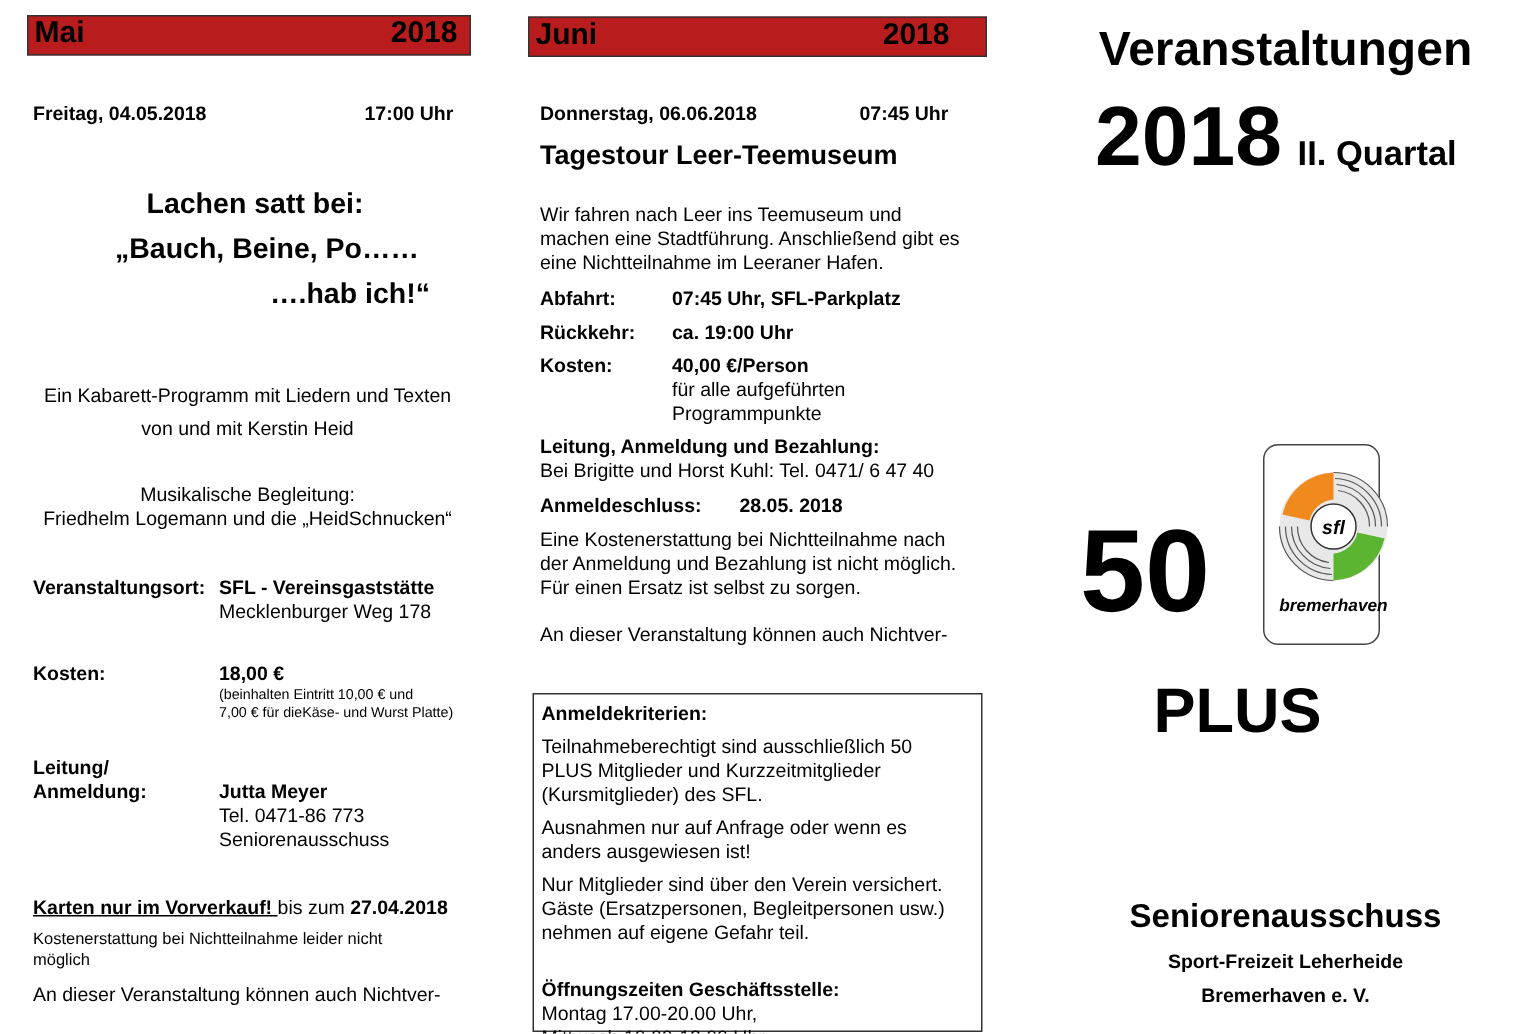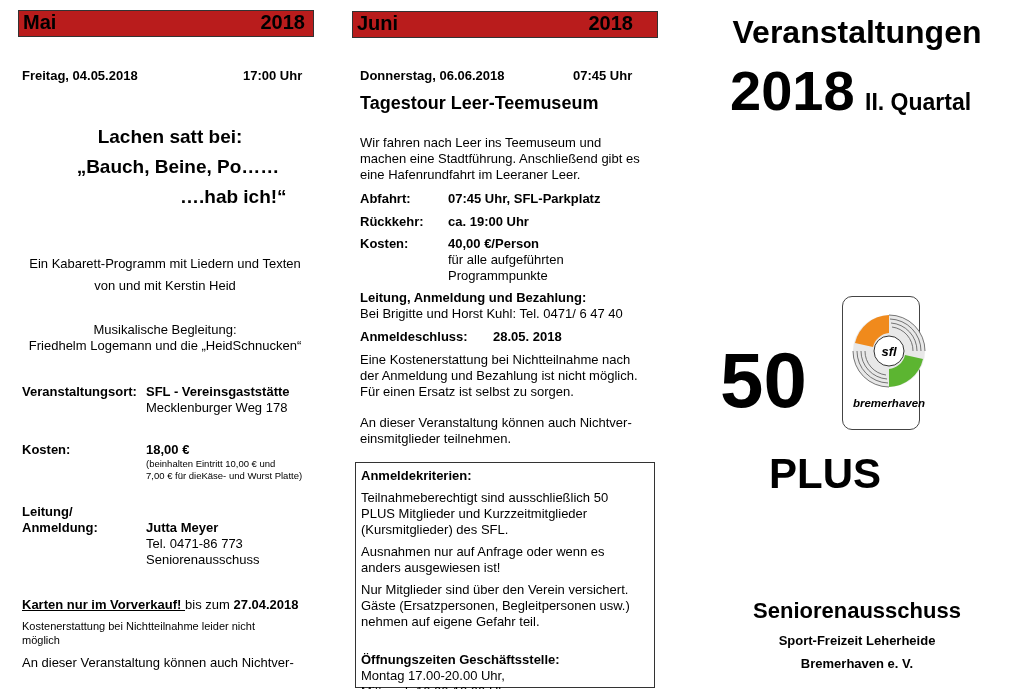--- a/index.html
+++ b/index.html
@@ -78,21 +78,21 @@
     <span>2018</span>
   </div>
 
   <div class="abs b t13" style="left:360px;top:68px;">Donnerstag,  06.06.2018</div>
   <div class="abs b t13" style="left:573px;top:68px;">07:45 Uhr</div>
   <div class="abs b" style="left:360px;top:93px;font-size:18px;">Tagestour Leer-Teemuseum</div>
 
   <div class="abs t13r" style="left:360px;top:135px;">
     <div>Wir fahren nach Leer ins Teemuseum und</div>
     <div>machen eine Stadtführung. Anschließend gibt es</div>
-    <div>eine Hafenrundfahrt im Leeraner Leer.</div>
+    <div>eine Nichtteilnahme im Leeraner Hafen.</div>
   </div>
 
   <div class="abs t13 b" style="left:360px;top:191px;">
     <span class="lbl" style="width:88px;">Abfahrt:</span><span>07:45 Uhr, SFL-Parkplatz</span>
   </div>
   <div class="abs t13 b" style="left:360px;top:214px;">
     <span class="lbl" style="width:88px;">Rückkehr:</span><span>ca. 19:00 Uhr</span>
   </div>
   <div class="abs t13r" style="left:360px;top:236px;">
     <span class="b lbl" style="width:88px;">Kosten:</span><span class="b">40,00 €/Person</span>
@@ -106,21 +106,20 @@
   <div class="abs t13 b" style="left:360px;top:329px;">
     <span class="lbl" style="width:133px;">Anmeldeschluss:</span><span>28.05. 2018</span>
   </div>
   <div class="abs t13r" style="left:360px;top:352px;">
     <div>Eine Kostenerstattung bei Nichtteilnahme nach</div>
     <div>der Anmeldung und Bezahlung ist nicht möglich.</div>
     <div>Für einen Ersatz ist selbst zu sorgen.</div>
   </div>
   <div class="abs t13r" style="left:360px;top:415px;">
     <div>An dieser Veranstaltung können auch Nichtver-</div>
-    <div>einsmitglieder teilnehmen.</div>
   </div>
 
   <div class="abs t13r" style="left:355px;top:462px;width:300px;height:226px;border:1px solid #333;box-sizing:border-box;padding:5px 0 0 5px;">
     <div class="b" style="margin-bottom:6px;">Anmeldekriterien:</div>
     <div style="margin-bottom:6px;">
       <div>Teilnahmeberechtigt sind ausschließlich  50</div>
       <div>PLUS Mitglieder und Kurzzeitmitglieder</div>
       <div>(Kursmitglieder) des SFL.</div>
     </div>
     <div style="margin-bottom:6px;">

